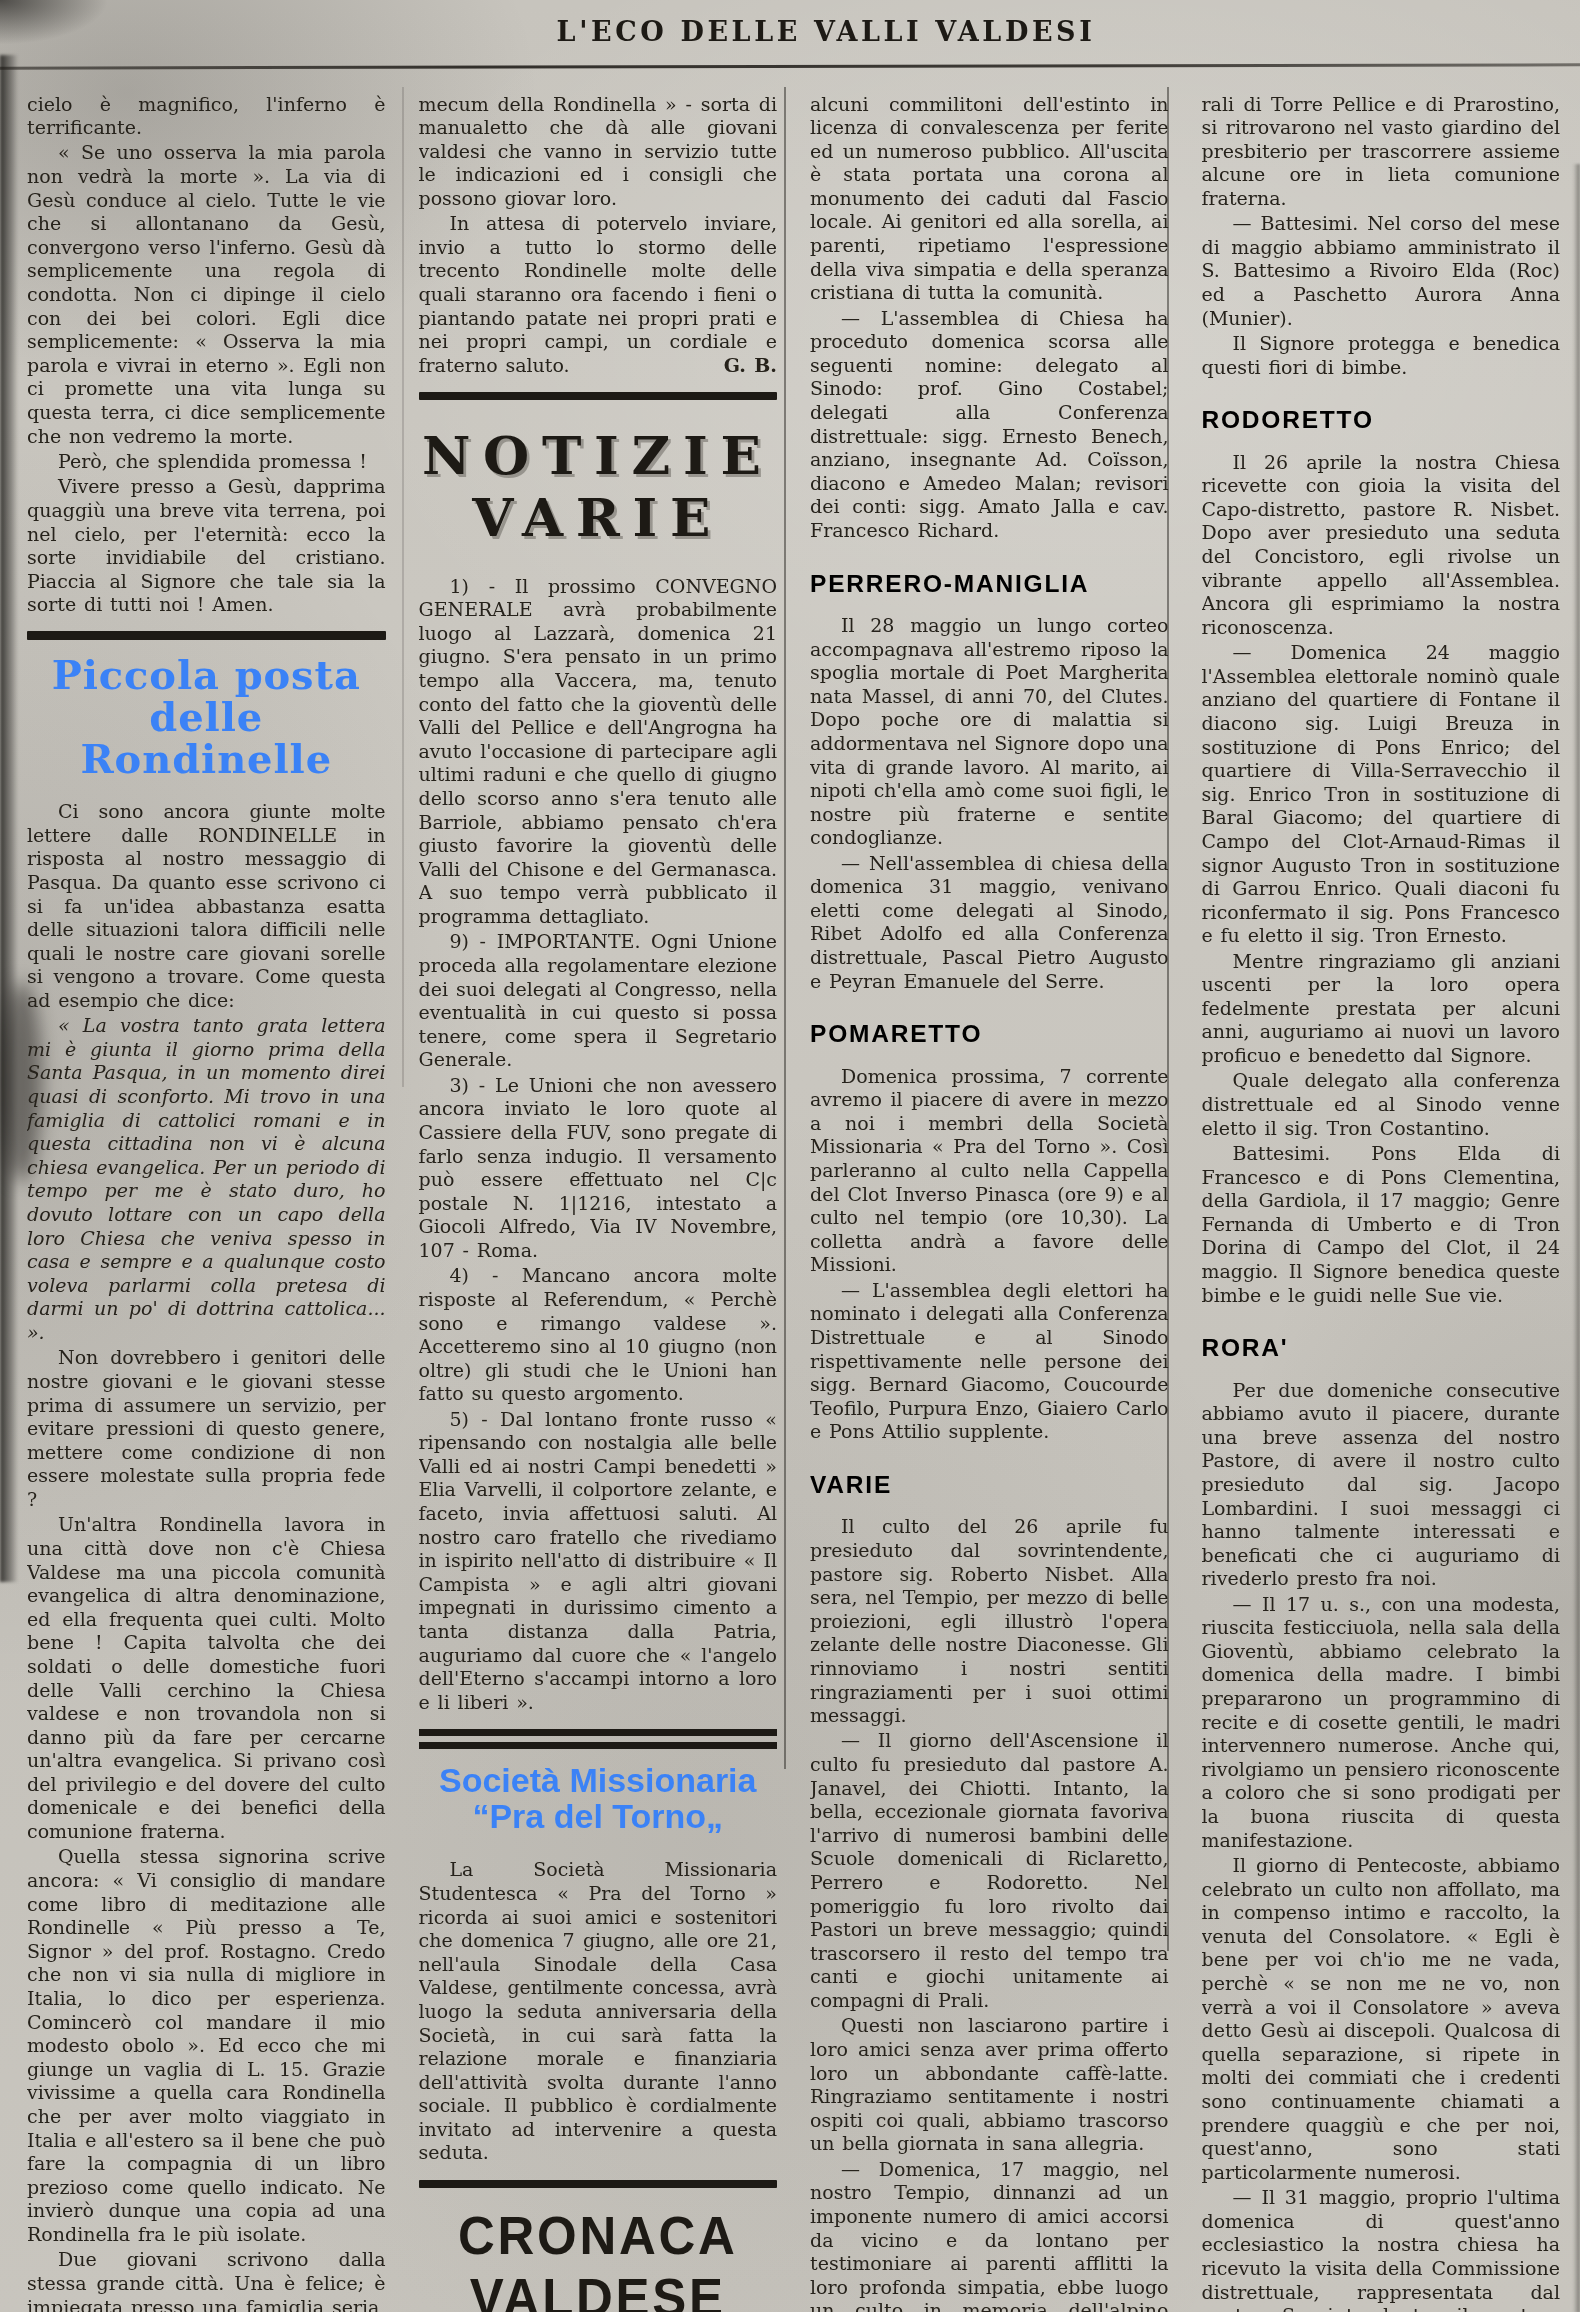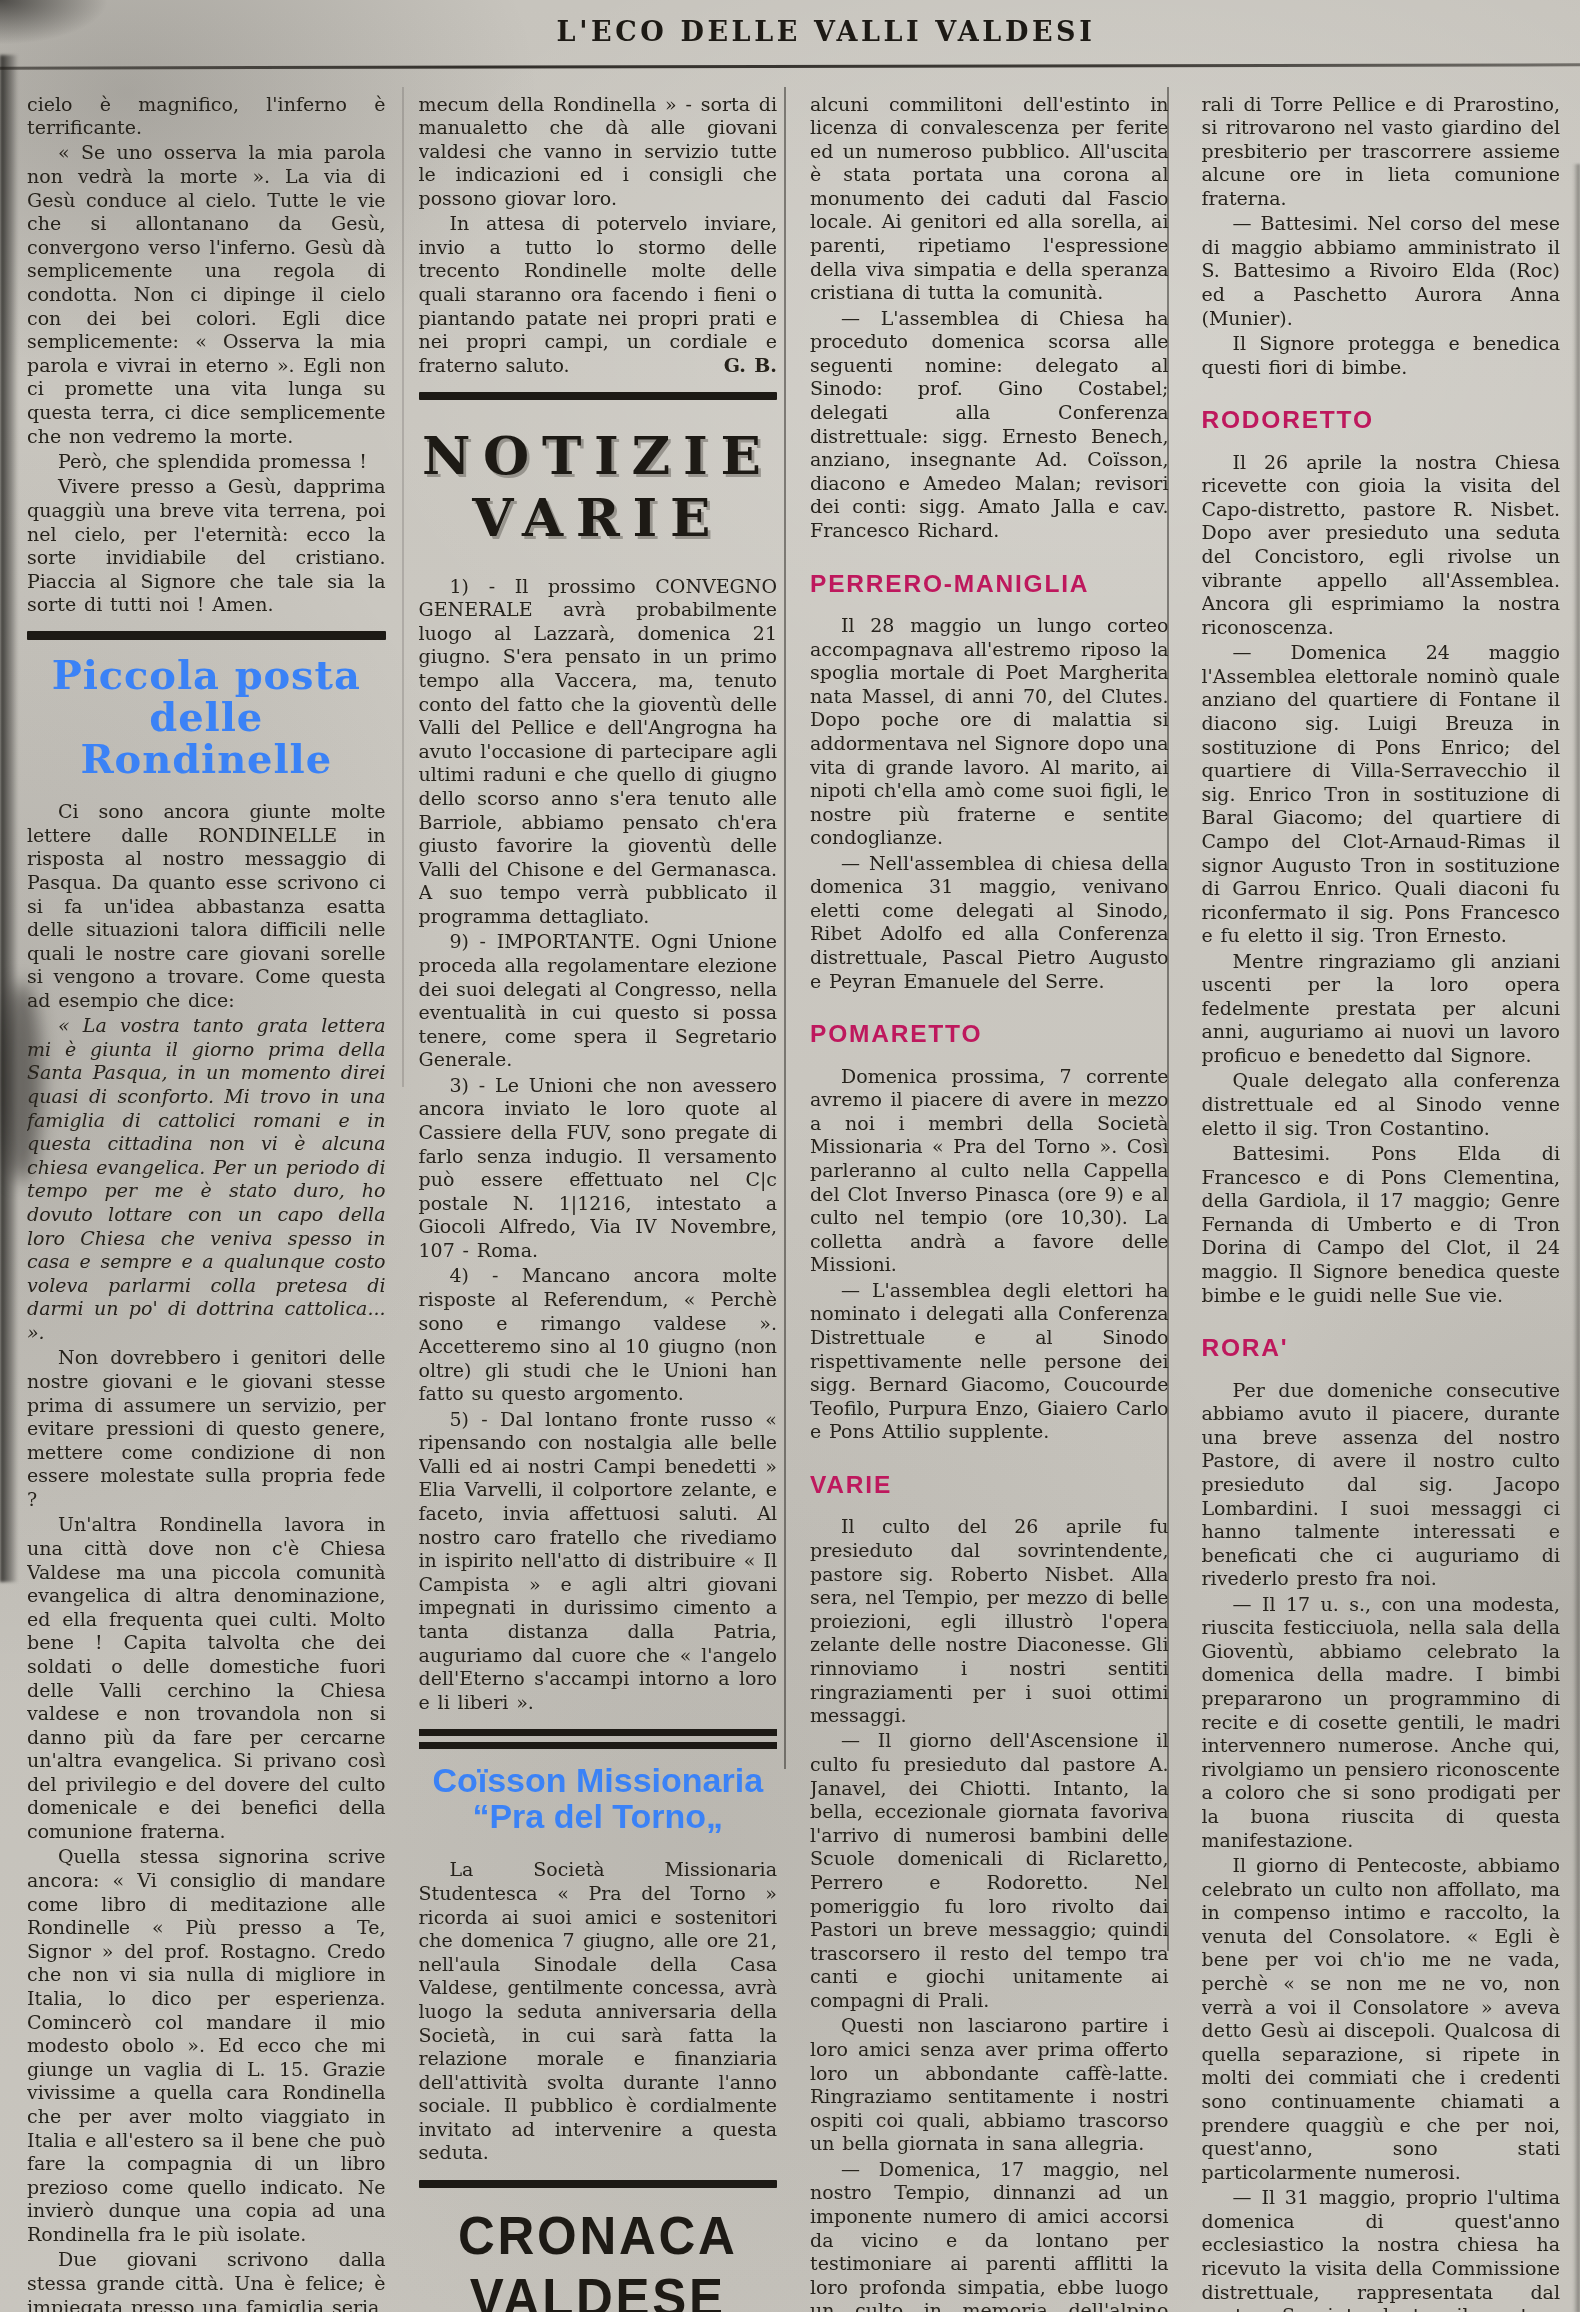--- a/index.html
+++ b/index.html
@@ -63,21 +63,21 @@
     font-family:"DejaVu Serif",serif;
   }
   .display-heading.sans{
     font-family:"Liberation Sans","DejaVu Sans",sans-serif;
     font-size:51px;letter-spacing:2.7px;margin:20px 0 27px 0;
     border-bottom:7.3px double #1d1a15;padding-bottom:11px;
     transform:scaleY(1.05);
   }
   .section-heading{
     font-family:"Liberation Sans","DejaVu Sans",sans-serif;
-    font-size:24.5px;font-weight:bold;letter-spacing:1.8px;color:#be185d;
+    font-size:24.5px;font-weight:bold;letter-spacing:1.8px;color:#000000;
     margin:27px 0 16.4px 0;
   }
   
   .artifact{position:absolute;pointer-events:none;}
   .edge-left{left:0;top:55px;width:18px;height:1527px;
     background:linear-gradient(90deg,rgba(10,9,7,0.75),rgba(10,9,7,0.25) 70%,transparent);
     filter:blur(1.8px);}
   .blotch-left{left:0;top:982px;width:42px;height:200px;border-radius:50%;
     background:rgba(15,13,10,0.45);filter:blur(9px);}
   .corner-tl{left:0;top:0;width:109px;height:45px;
@@ -119,21 +119,21 @@
       <p class="para noindent">mecum della Rondinella » - sorta di manualetto che dà alle giovani valdesi che vanno in servizio tutte le indicazioni ed i consigli che possono giovar loro.</p>
       <p class="para">In attesa di potervelo inviare, invio a tutto lo stormo delle trecento Rondinelle molte delle quali staranno ora facendo i fieni o piantando patate nei propri prati e nei propri campi, un cordiale e fraterno saluto.<span class="tail">G. B.</span></p>
       <div class="rule thick"></div>
       <h2 class="display-heading ornate">NOTIZIE VARIE</h2>
       <p class="para">1) - Il prossimo CONVEGNO GENERALE avrà probabilmente luogo al Lazzarà, domenica 21 giugno. S'era pensato in un primo tempo alla Vaccera, ma, tenuto conto del fatto che la gioventù delle Valli del Pellice e dell'Angrogna ha avuto l'occasione di partecipare agli ultimi raduni e che quello di giugno dello scorso anno s'era tenuto alle Barriole, abbiamo pensato ch'era giusto favorire la gioventù delle Valli del Chisone e del Germanasca. A suo tempo verrà pubblicato il programma dettagliato.</p>
       <p class="para">9) - IMPORTANTE. Ogni Unione proceda alla regolamentare elezione dei suoi delegati al Congresso, nella eventualità in cui questo si possa tenere, come spera il Segretario Generale.</p>
       <p class="para">3) - Le Unioni che non avessero ancora inviato le loro quote al Cassiere della FUV, sono pregate di farlo senza indugio. Il versamento può essere effettuato nel C|c postale N. 1|1216, intestato a Giocoli Alfredo, Via IV Novembre, 107 - Roma.</p>
       <p class="para">4) - Mancano ancora molte risposte al Referendum, « Perchè sono e rimango valdese ». Accetteremo sino al 10 giugno (non oltre) gli studi che le Unioni han fatto su questo argomento.</p>
       <p class="para">5) - Dal lontano fronte russo « ripensando con nostalgia alle belle Valli ed ai nostri Campi benedetti » Elia Varvelli, il colportore zelante, e faceto, invia affettuosi saluti. Al nostro caro fratello che rivediamo in ispirito nell'atto di distribuire « Il Campista » e agli altri giovani impegnati in durissimo cimento a tanta distanza dalla Patria, auguriamo dal cuore che « l'angelo dell'Eterno s'accampi intorno a loro e li liberi ».</p>
       <div class="rule double"></div>
-      <h2 class="article-heading sans">Coïsson Missionaria “Pra del Torno„</h2>
+      <h2 class="article-heading sans">Società Missionaria “Pra del Torno„</h2>
       <p class="para">La Società Missionaria Studentesca « Pra del Torno » ricorda ai suoi amici e sostenitori che domenica 7 giugno, alle ore 21, nell'aula Sinodale della Casa Valdese, gentilmente concessa, avrà luogo la seduta anniversaria della Società, in cui sarà fatta la relazione morale e finanziaria dell'attività svolta durante l'anno sociale. Il pubblico è cordialmente invitato ad intervenire a questa seduta.</p>
       <div class="rule thick"></div>
       <h2 class="display-heading sans">CRONACA VALDESE</h2>
     </div>
     <div class="col">
       <p class="para noindent">alcuni commilitoni dell'estinto in licenza di convalescenza per ferite ed un numeroso pubblico. All'uscita è stata portata una corona al monumento dei caduti dal Fascio locale. Ai genitori ed alla sorella, ai parenti, ripetiamo l'espressione della viva simpatia e della speranza cristiana di tutta la comunità.</p>
       <p class="para">— L'assemblea di Chiesa ha proceduto domenica scorsa alle seguenti nomine: delegato al Sinodo: prof. Gino Costabel; delegati alla Conferenza distrettuale: sigg. Ernesto Benech, anziano, insegnante Ad. Coïsson, diacono e Amedeo Malan; revisori dei conti: sigg. Amato Jalla e cav. Francesco Richard.</p>
       <h3 class="section-heading">PERRERO-MANIGLIA</h3>
       <p class="para">Il 28 maggio un lungo corteo accompagnava all'estremo riposo la spoglia mortale di Poet Margherita nata Massel, di anni 70, del Clutes. Dopo poche ore di malattia si addormentava nel Signore dopo una vita di grande lavoro. Al marito, ai nipoti ch'ella amò come suoi figli, le nostre più fraterne e sentite condoglianze.</p>
       <p class="para">— Nell'assemblea di chiesa della domenica 31 maggio, venivano eletti come delegati al Sinodo, Ribet Adolfo ed alla Conferenza distrettuale, Pascal Pietro Augusto e Peyran Emanuele del Serre.</p>

